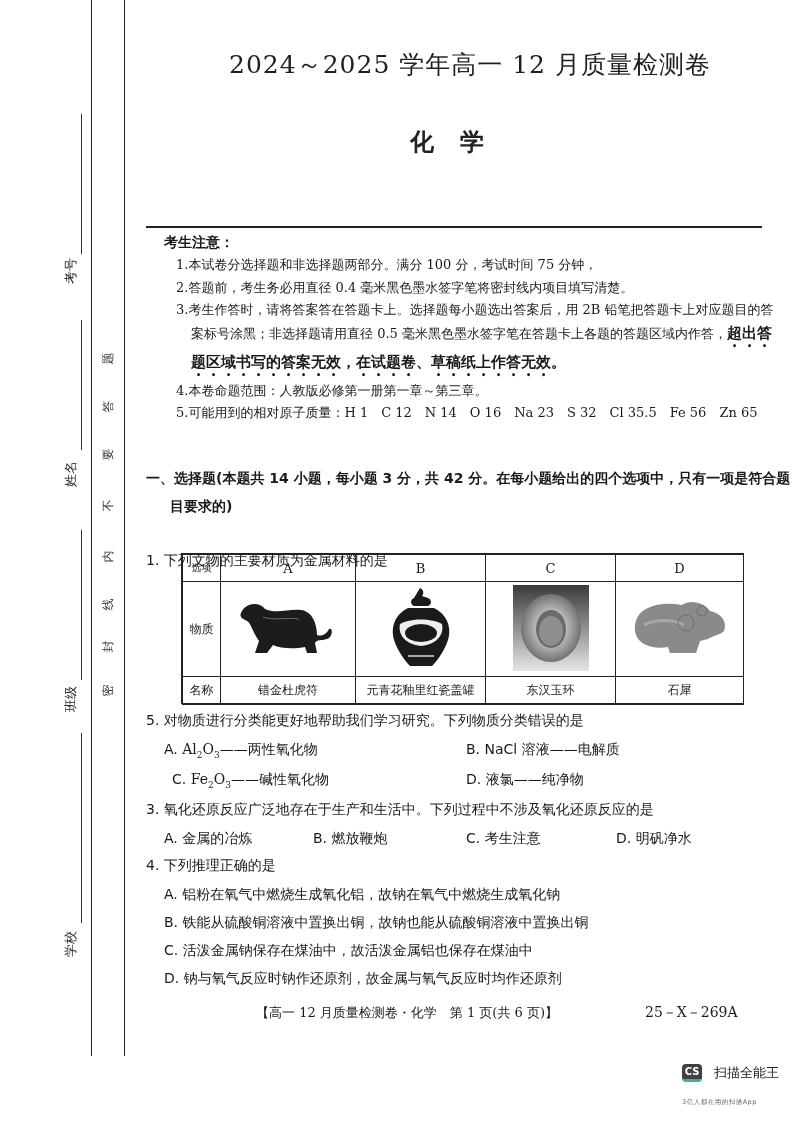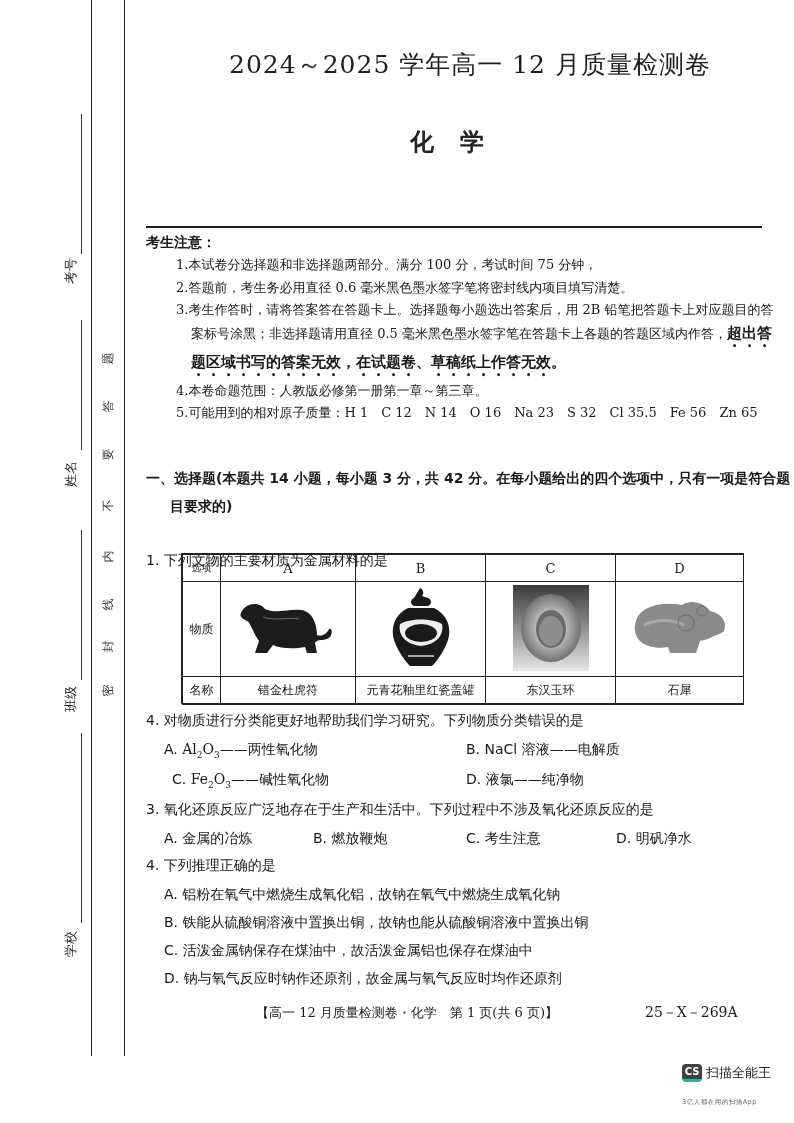--- a/index.html
+++ b/index.html
@@ -32,21 +32,21 @@
       font-size: 25px; letter-spacing: 1px; color: #1f1f1f;
     }
     .subject {
       left: 380px; top: 126px; width: 160px; text-align: center;
       font-family: "DejaVu Sans", sans-serif; font-weight: bold;
       font-size: 24px; letter-spacing: 26px; color: #222;
     }
     .hrule { left: 146px; top: 226px; width: 616px; height: 2px; background: #222; }
 
     .notice-head {
-      left: 146px; top: 234px; font-family: "DejaVu Sans", sans-serif;
+      left: 164px; top: 234px; font-family: "DejaVu Sans", sans-serif;
       font-size: 14px; font-weight: bold;
     }
     .notice-list { left: 176px; top: 254px; width: 600px; font-size: 13px; line-height: 22.5px; }
     .notice-list .item { position: relative; }
     .emph {
       font-family: "DejaVu Sans", sans-serif; font-size: 15px; font-weight: bold;
       text-emphasis: dot; text-emphasis-position: under; -webkit-text-emphasis: dot;
       -webkit-text-emphasis-position: under;
     }
 
@@ -75,21 +75,21 @@
     .code { left: 645px; top: 1004px; font-size: 14px; }
 
     .wm { left: 682px; top: 1062px; width: 110px; }
     .wm-logo {
       display: inline-block; width: 20px; height: 18px; border-radius: 4px;
       background: #404040; color: #ffffff; font-family: "DejaVu Sans", sans-serif;
       font-weight: bold; font-size: 10px; line-height: 16px; text-align: center;
       border-bottom: 3px solid #2bb99a; box-sizing: border-box; vertical-align: middle;
     }
     .wm-name { font-family: "DejaVu Sans", sans-serif; font-size: 13px; color: #222;
-      vertical-align: middle; margin-left: 4px; }
+      vertical-align: middle; margin-left: 12px; }
     .wm-tag { font-family: "DejaVu Sans", sans-serif; font-size: 6.5px; color: #666;
       margin-top: 16px; letter-spacing: 0.5px; }
   </style>
 </head>
 <body>
 
 <div class="vline l1"></div>
 <div class="vline l2"></div>
 
 <div class="fillline" style="top:114px;height:140px;"></div>
@@ -115,21 +115,21 @@
 <div class="abs title">2024～2025 学年高一 12 月质量检测卷</div>
 <div class="abs subject">化学</div>
 <div class="abs hrule"></div>
 
 <div class="abs notice-head">考生注意：</div>
 <div class="abs notice-list">
   <div class="item">
     <span>1.</span><span>本试卷分选择题和非选择题两部分。满分 100 分，考试时间 75 分钟，</span>
   </div>
   <div class="item">
-    <span>2.</span><span>答题前，考生务必用直径 0.6 毫米黑色墨水签字笔将密封线内项目填写清楚。</span>
+    <span>2.</span><span>答题前，考生务必用直径 0.4 毫米黑色墨水签字笔将密封线内项目填写清楚。</span>
   </div>
   <div class="item" style="padding-left:15px;text-indent:-15px;">
     <span>3.</span><span>考生作答时，请将答案答在答题卡上。选择题每小题选出答案后，用 2B 铅笔把答题卡上对应题目的答案标号涂黑；非选择题请用直径 0.5 毫米黑色墨水签字笔在答题卡上各题的答题区域内作答，</span><span class="emph">超出答题区域书写的答案无效，在试题卷、草稿纸上作答无效。</span>
   </div>
   <div class="item">
     <span>4.</span><span>本卷命题范围：人教版必修第一册第一章～第三章。</span>
   </div>
   <div class="item" style="padding-left:15px;text-indent:-15px;">
     <span>5.</span><span>可能用到的相对原子质量：H 1　C 12　N 14　O 16　Na 23　S 32　Cl 35.5　Fe 56　Zn 65</span>
   </div>
@@ -203,21 +203,21 @@
       <td>名称</td>
       <td>错金杜虎符</td>
       <td>元青花釉里红瓷盖罐</td>
       <td>东汉玉环</td>
       <td>石犀</td>
     </tr>
   </tbody>
     </table>
 </div>
 
-<div class="abs q" style="left:146px;top:712px;">4. 对物质进行分类能更好地帮助我们学习研究。下列物质分类错误的是</div>
+<div class="abs q" style="left:146px;top:712px;">5. 对物质进行分类能更好地帮助我们学习研究。下列物质分类错误的是</div>
 <div class="abs opt" style="left:164px;top:741px;">
   <span>A.</span>
   <span style="font-family:'DejaVu Serif',serif;"><span>Al</span><sub style="font-size:9px">2</sub><span>O</span><sub style="font-size:9px">3</sub></span><span>——两性氧化物</span>
 </div>
 <div class="abs opt" style="left:466px;top:741px;">
   <span>B.</span>
   <span>NaCl 溶液——电解质</span>
 </div>
 <div class="abs opt" style="left:172px;top:771px;">
   <span>C.</span>

